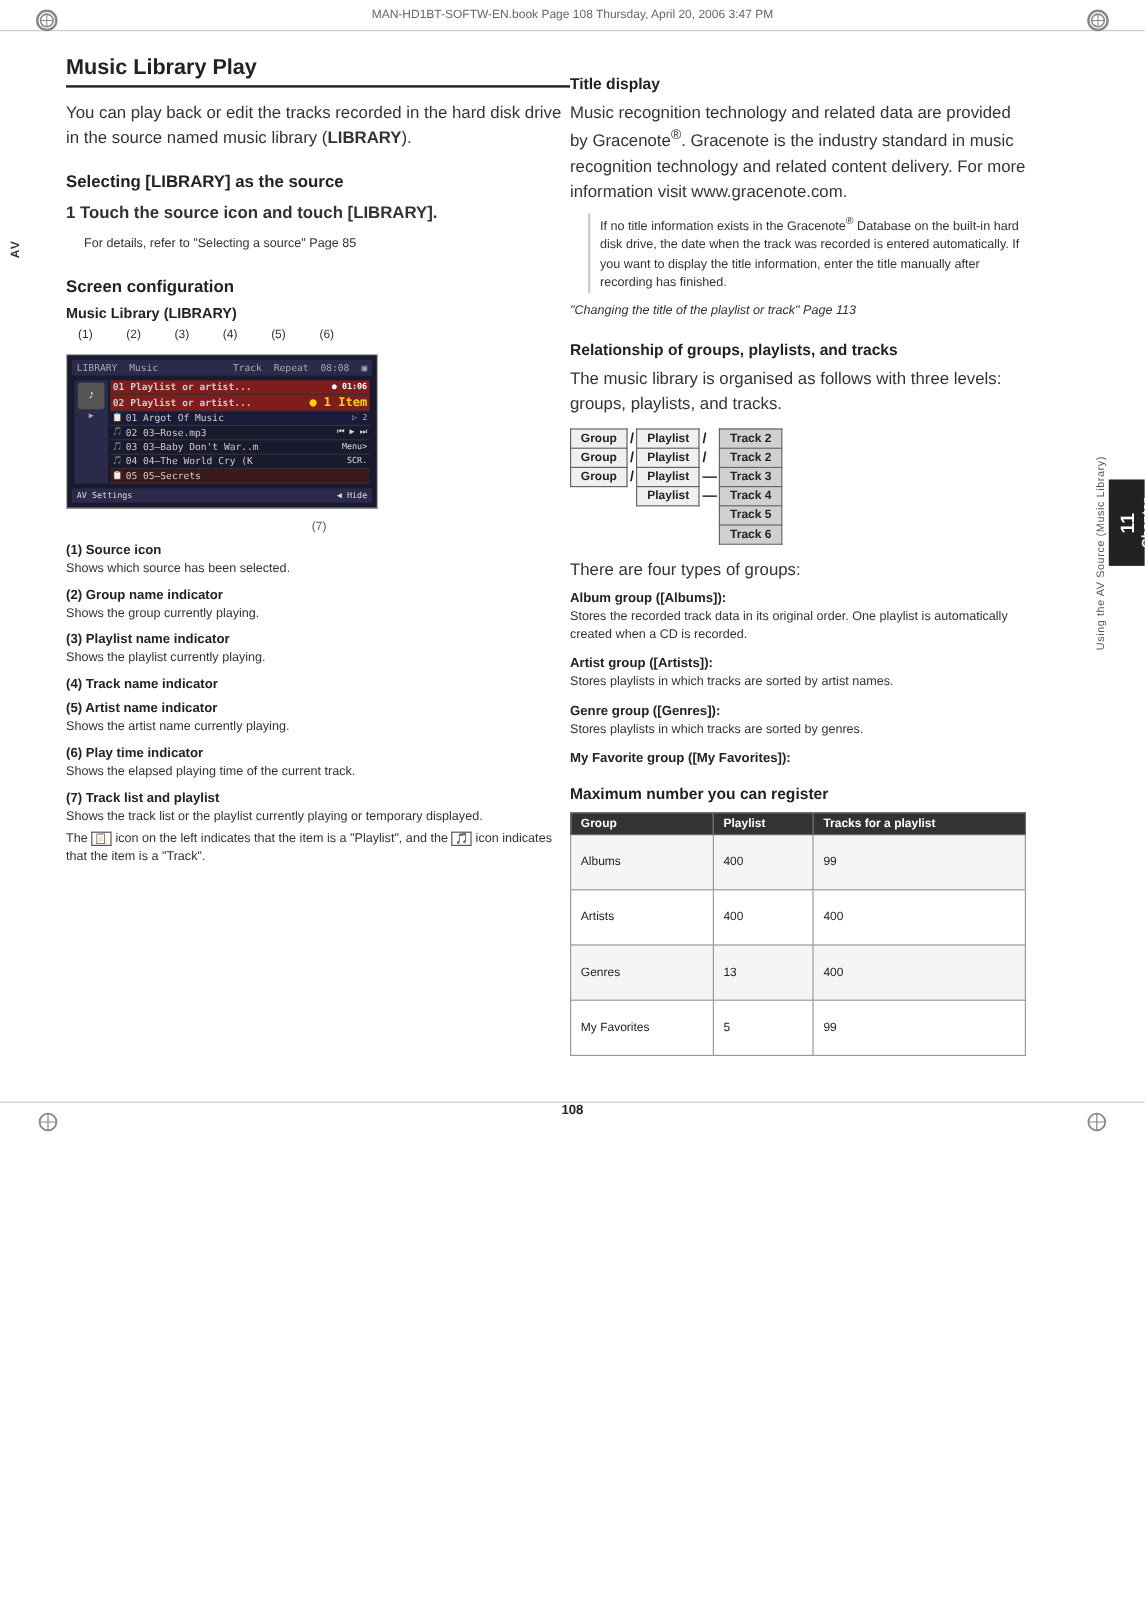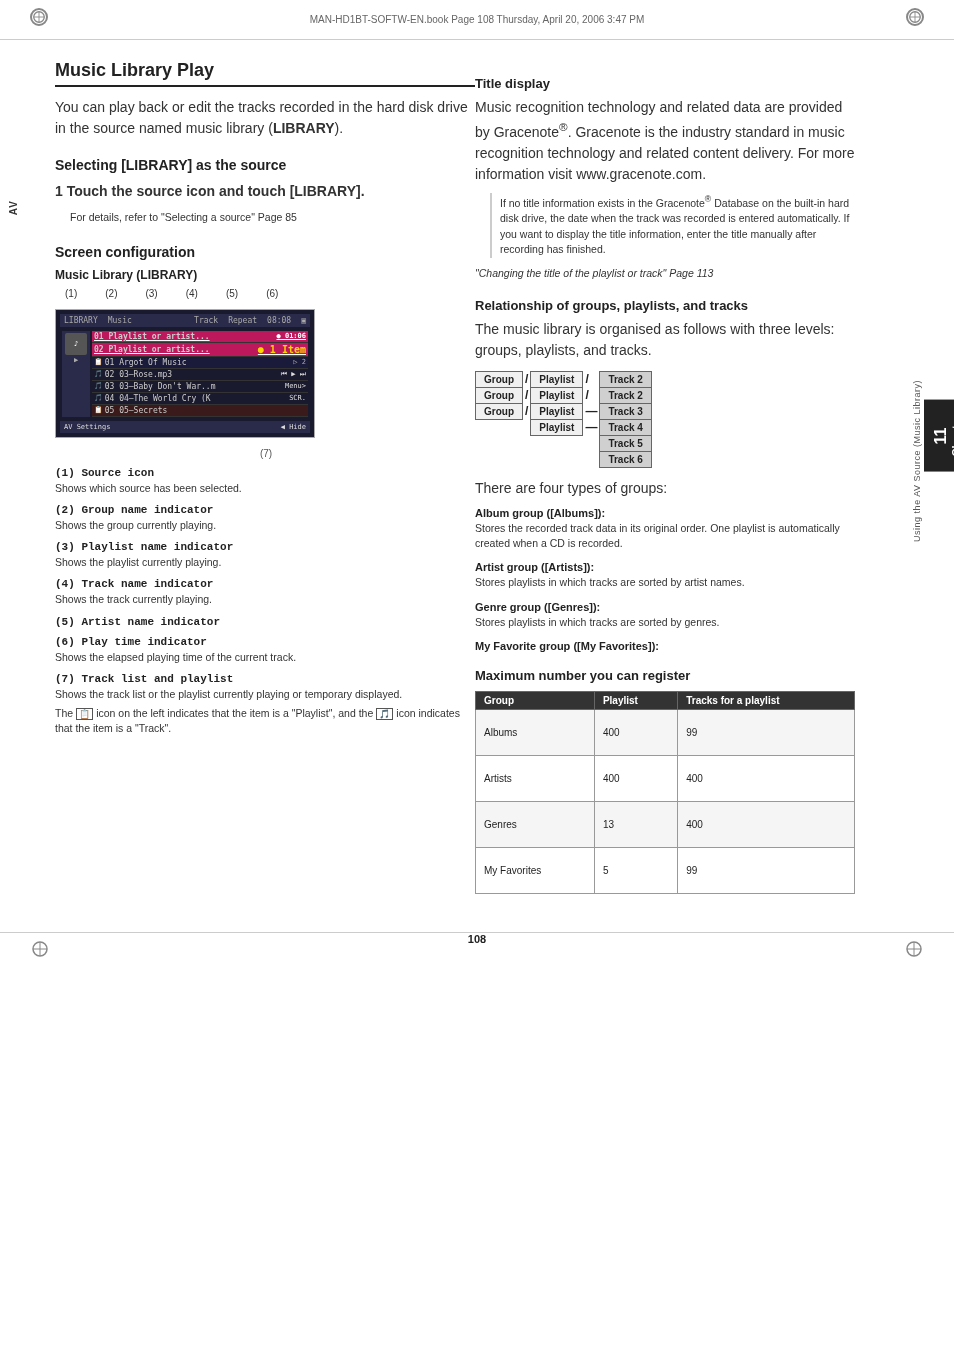--- a/index.html
+++ b/index.html
@@ -17,21 +17,21 @@
     .page-container {
       width: 954px;
       min-height: 1351px;
       position: relative;
       padding: 0;
     }
 
     
     .top-bar {
       width: 100%;
-      height: 40px;
+      height: 26px;
       border-bottom: 1px solid #ccc;
       display: flex;
       align-items: center;
       padding: 0 60px;
       font-size: 10px;
       color: #666;
       position: relative;
     }
     .top-bar .corner-mark {
       width: 18px; height: 18px;
@@ -170,25 +170,24 @@
     .diagram-row {
       display: flex;
       align-items: center;
       padding: 1px 2px;
       font-size: 8px;
       border-bottom: 1px solid #333;
       gap: 2px;
     }
 
     .diagram-row.header-row {
-      background: #be185d;
+      background: #7f1d1d;
       font-weight: bold;
       font-size: 8px;
       color: #fff;
-      text-decoration: underline;
     }
 
     .diagram-row .track-title {
       flex: 1;
       color: #ccc;
     }
 
     .diagram-controls {
       display: flex;
       justify-content: space-between;
@@ -209,21 +208,20 @@
 
     
     .numbered-item {
       margin-bottom: 8px;
     }
 
     .numbered-item .item-title {
       font-size: 11px;
       font-weight: bold;
       margin-bottom: 2px;
-      font-family: Liberation Mono, monospace;
     }
 
     .numbered-item .item-desc {
       font-size: 10.5px;
       line-height: 1.45;
       color: #333;
     }
 
     
     .right-section-title {
@@ -476,25 +474,25 @@
           <div class="item-desc">Shows the group currently playing.</div>
         </div>
 
         <div class="numbered-item">
           <div class="item-title">(3) Playlist name indicator</div>
           <div class="item-desc">Shows the playlist currently playing.</div>
         </div>
 
         <div class="numbered-item">
           <div class="item-title">(4) Track name indicator</div>
-          <div class="item-desc">Shows the track currently playing.</div>
         </div>
 
         <div class="numbered-item">
           <div class="item-title">(5) Artist name indicator</div>
+          <div class="item-desc">Shows the artist name currently playing.</div>
         </div>
 
         <div class="numbered-item">
           <div class="item-title">(6) Play time indicator</div>
           <div class="item-desc">Shows the elapsed playing time of the current track.</div>
         </div>
 
         <div class="numbered-item">
           <div class="item-title">(7) Track list and playlist</div>
           <div class="item-desc">Shows the track list or the playlist currently playing or temporary displayed.</div>

